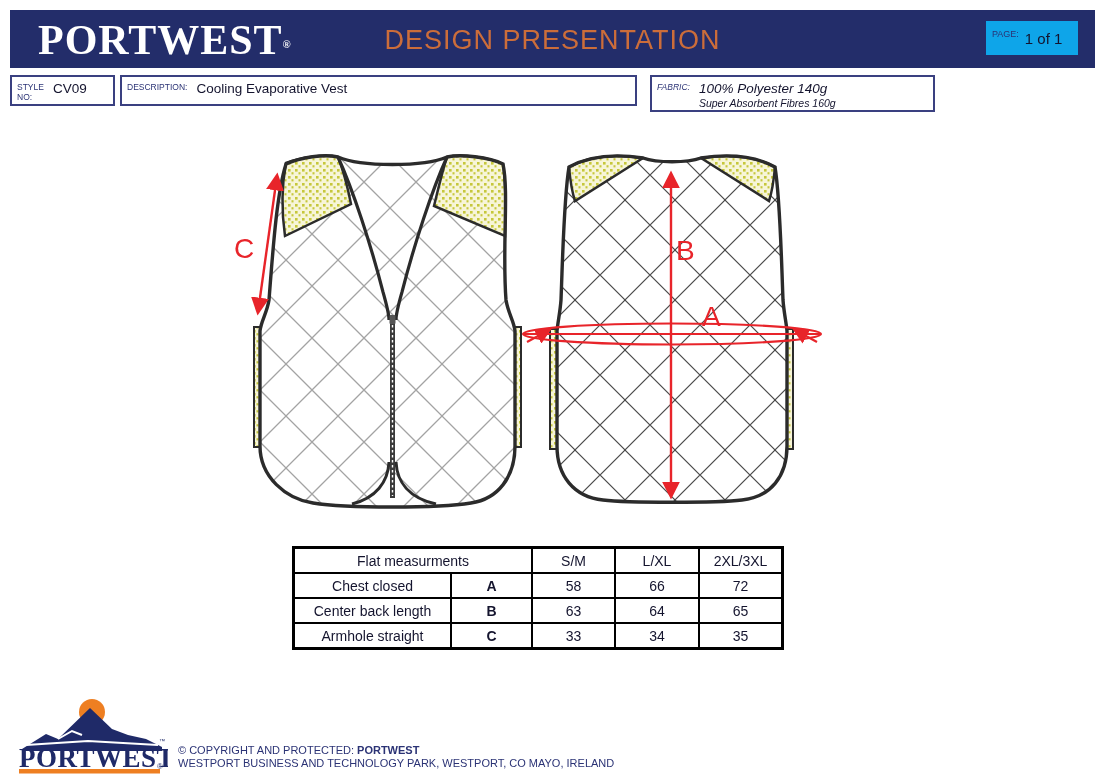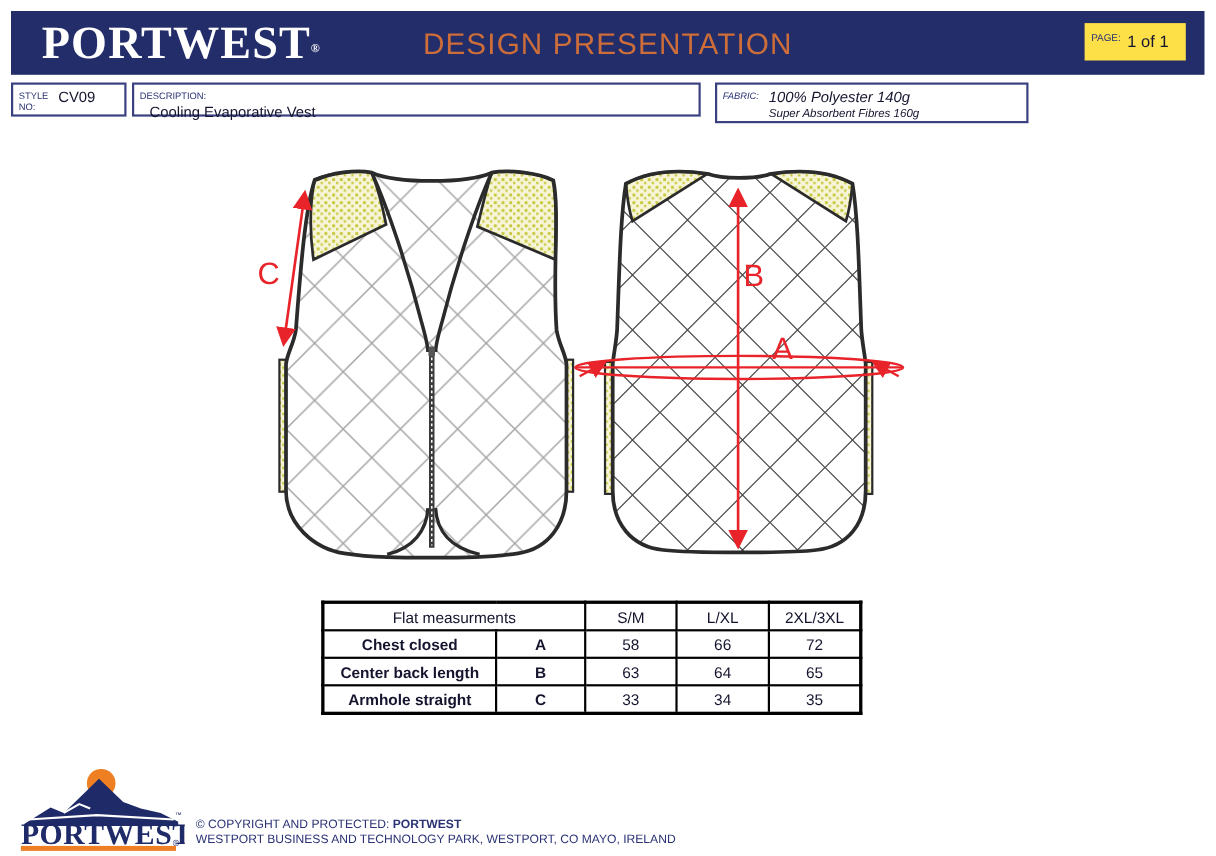--- a/index.html
+++ b/index.html
@@ -6,44 +6,44 @@
   #page{position:relative;width:1105px;height:778px;background:#ffffff;overflow:hidden;
         font-family:"Liberation Sans",sans-serif;color:#14142e;}
 
   
   .header{position:absolute;left:10px;top:10px;width:1085px;height:58px;background:#232d6a;}
   .brand{position:absolute;left:28px;top:6px;font-family:"Liberation Serif",serif;
          font-weight:bold;font-size:42px;color:#ffffff;letter-spacing:1px;}
   .brand sup{font-size:11px;vertical-align:6px;}
   .hdr-title{position:absolute;left:0;right:0;top:15px;text-align:center;
              font-size:27px;color:#cc6d3a;letter-spacing:1px;font-weight:400;}
-  .page-box{position:absolute;right:17px;top:11px;width:92px;height:34px;background:#fde047;
+  .page-box{position:absolute;right:17px;top:11px;width:92px;height:34px;background:#0ea5e9;
             display:flex;align-items:center;padding:0 6px;box-sizing:border-box;}
   .page-label{font-size:9px;color:#2b3375;margin-right:6px;margin-top:-8px;}
   .page-value{font-size:15px;color:#14142e;}
 
   
   .ibox{position:absolute;top:75px;background:#fff;border:2px solid #3a4080;
         box-sizing:border-box;display:flex;align-items:flex-start;padding:2px 5px;}
   .ibox .lbl{font-size:8.5px;color:#2b3375;line-height:10px;margin-top:3px;white-space:pre-line;}
   .ibox .val{font-size:13.5px;color:#14142e;margin-left:9px;margin-top:2px;}
   #box-style{left:10px;width:105px;height:31px;}
-  #box-desc{left:120px;width:517px;height:31px;flex-direction:column;}
+  #box-desc{left:120px;width:517px;height:31px;}
   #box-fabric{left:650px;width:285px;height:37px;font-style:italic;}
   #box-colour{left:940px;width:153px;height:31px;}
   .fab2{font-size:10.5px;color:#14142e;margin-top:1px;}
 
   
   table.size{position:absolute;left:292px;top:546px;border-collapse:collapse;
              border:3px solid #000;table-layout:fixed;}
   table.size td{border:2px solid #000;font-size:14px;padding:1px 4px;height:21px;
                 text-align:center;background:#fff;}
   td.tt{font-weight:bold;font-size:15px;}
   td.rh{text-align:left;font-weight:400;}
-  td.lb{text-align:left;font-weight:bold;}
+  td.lb{text-align:left;font-weight:normal;}
   td.lt{font-weight:bold;}
   .c0{width:147px;} .c1{width:71px;} .c2{width:73px;margin-top:22px;} .c3{width:74px;} .c4{width:73px;}
 
   
   .copyright{position:absolute;left:178px;top:744px;color:#2b3375;font-size:11px;line-height:13px;}
   .copyright b{font-weight:bold;}
 </style>
 </head>
 <body>
 

